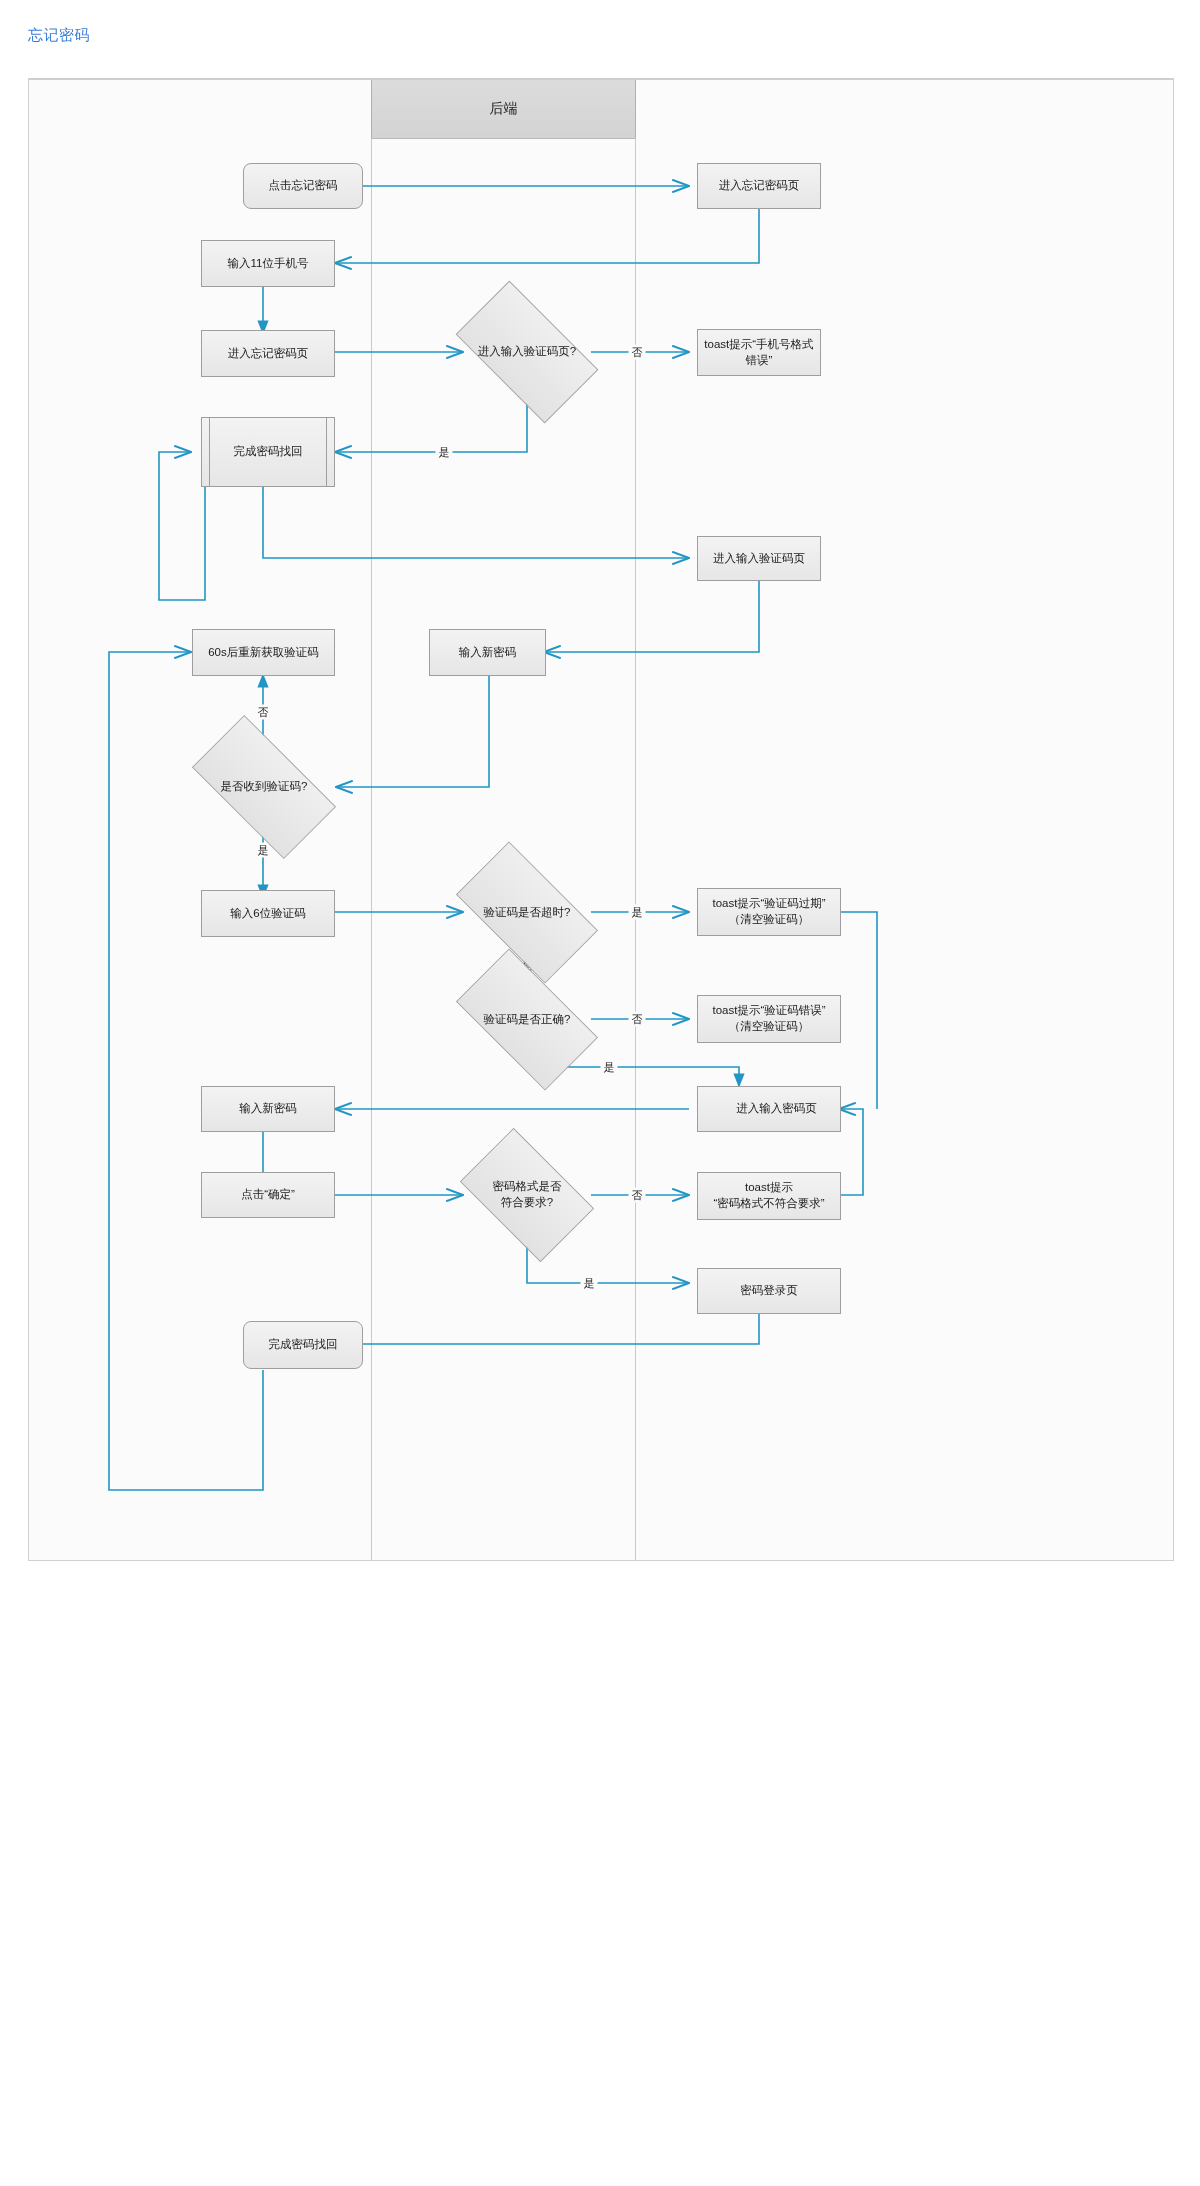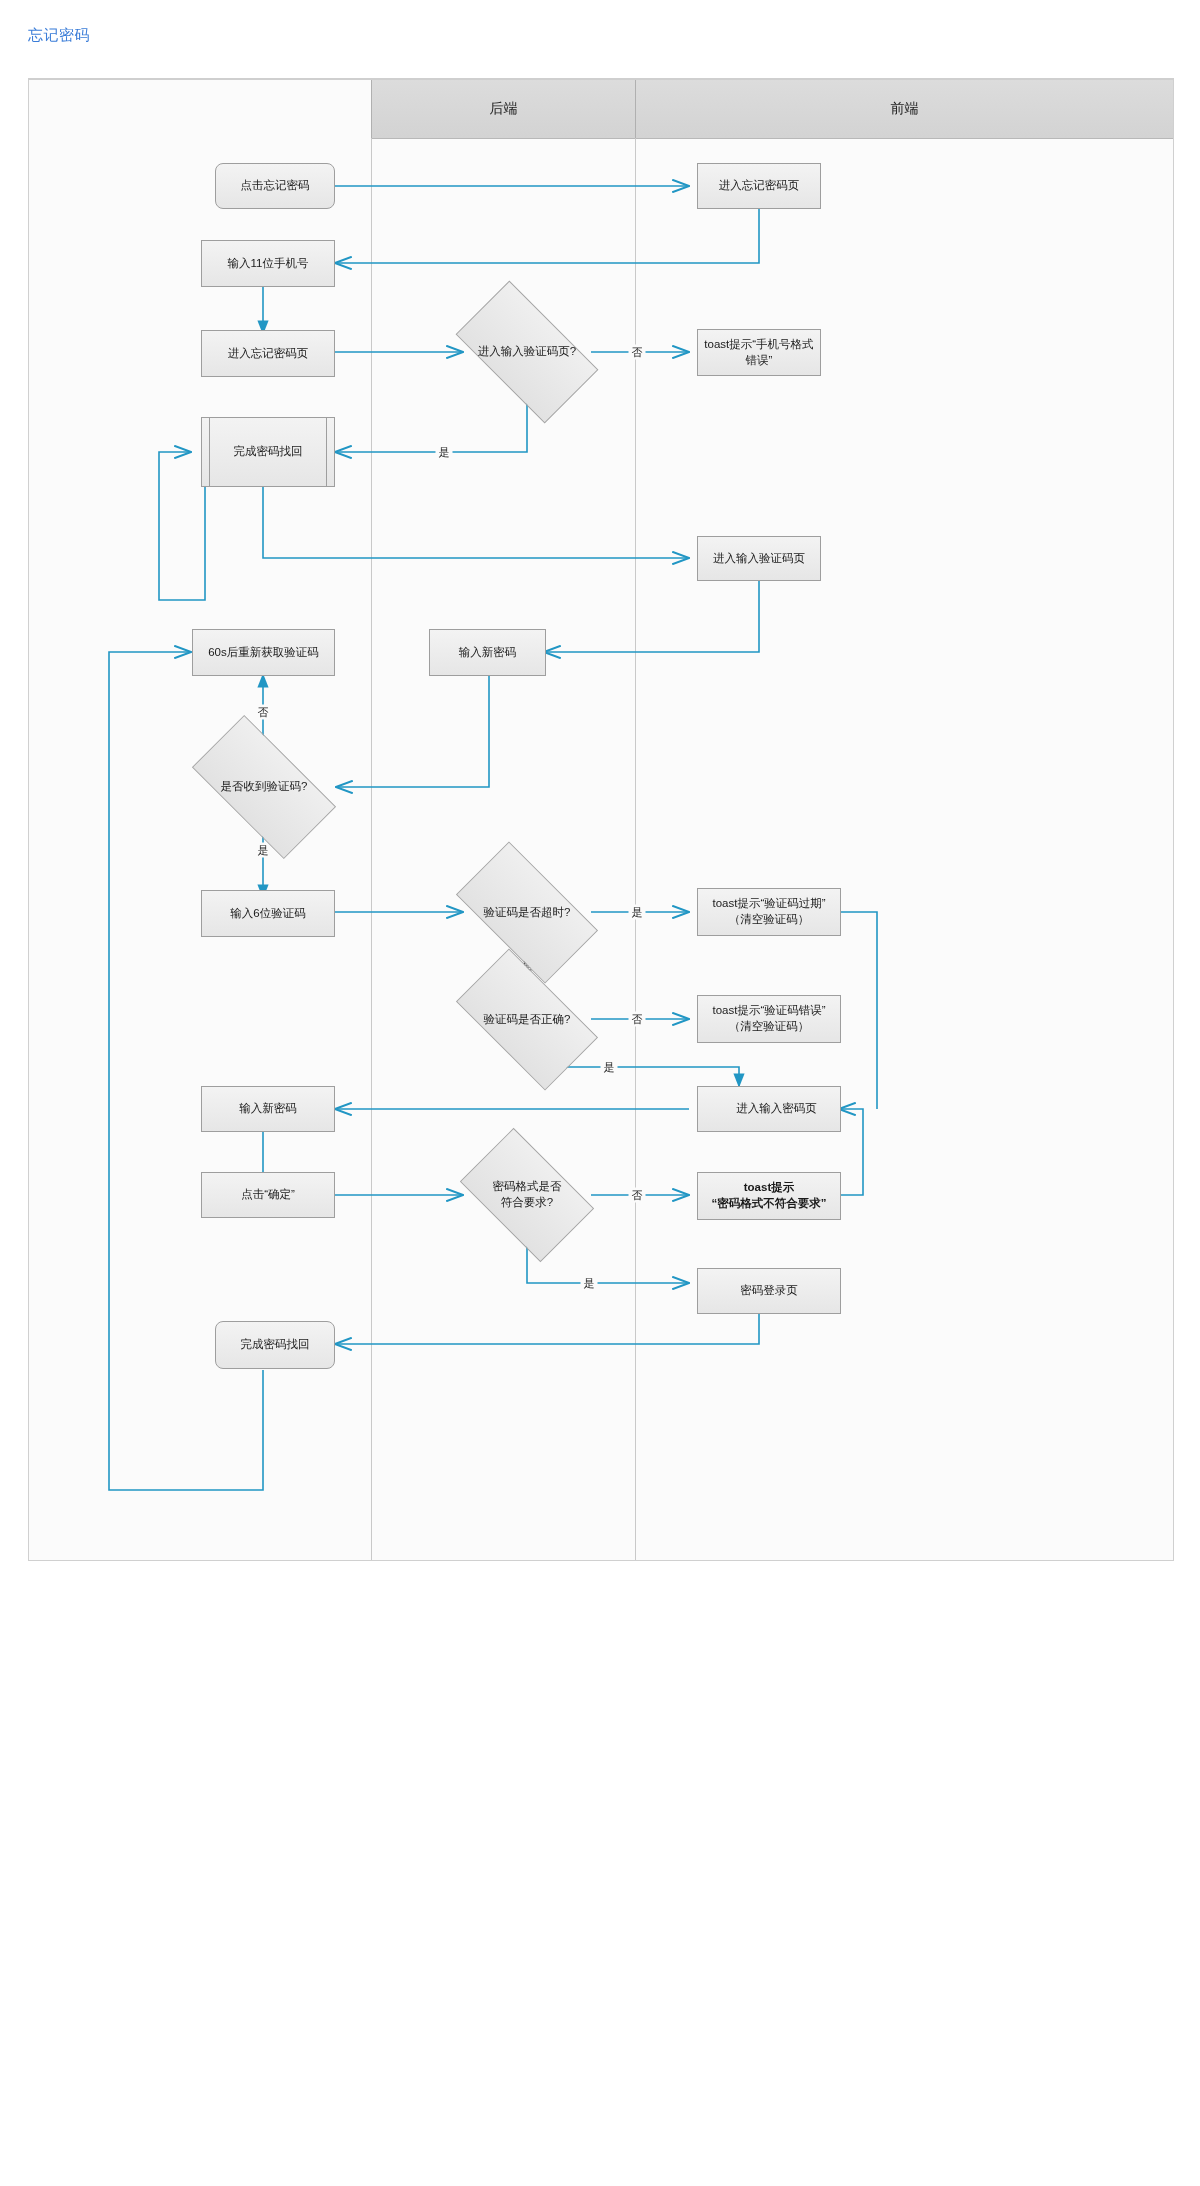--- a/index.html
+++ b/index.html
@@ -27,21 +27,21 @@
 
   
   .node{
     position:absolute;box-sizing:border-box;
     background:linear-gradient(180deg,#f3f3f3 0%,#e6e6e6 100%);
     border:1px solid #9e9e9e;
     display:flex;align-items:center;justify-content:center;
     text-align:center;font-size:11.5px;color:#1a1a1a;line-height:1.35;
     padding:2px 4px;
   }
-  .node.round{border-radius:8px;}
+  .node.round{border-radius:8px;margin-left:28px;}
   .node.sub::before,.node.sub::after{
     content:"";position:absolute;top:0;bottom:0;width:1px;background:#9e9e9e;
   }
   .node.sub::before{left:7px;}
   .node.sub::after{right:7px;}
   .diamond{
     position:absolute;box-sizing:border-box;
   }
   .diamond .dshape{
     position:absolute;inset:0;
@@ -68,23 +68,20 @@
 
 <div id="page-title">忘记密码</div>
 
 <div id="chart">
 
   <div class="lane-hsep" style="left:342px;"></div>
   <div class="lane-header" style="left:343px;width:263px;">
     <span>后端</span>
   </div>
   <div class="lane-hsep" style="left:606px;"></div>
-  <div class="lane-header" style="left:607px;width:537px;">
-    <span>前端</span>
-  </div>
 
   <div class="lane-sep" style="left:342px;top:58px;"></div>
   <div class="lane-sep" style="left:606px;top:58px;"></div>
 
   <svg id="edges" viewBox="0 0 1144 1480" preserveAspectRatio="none">
     <defs>
       <marker id="ah" markerWidth="9" markerHeight="7" refX="8.5" refY="3.5" orient="auto">
         <path d="M0,0 L9,3.5 L0,7 z" fill="#2196c4"></path>
       </marker>
       <marker id="ah2" markerWidth="11" markerHeight="9" refX="10.5" refY="4.5" orient="auto">
@@ -239,21 +236,21 @@
   <div class="node" style="left:172px;top:1092px;width:134px;height:46px;">
     <span>点击“确定”</span>
   </div>
 
   <div class="diamond wide" style="left:441px;top:1077px;width:114px;height:76px;">
     <div class="dshape"></div>
     <div class="dlabel" style="white-space:pre-line;">密码格式是否
 符合要求?</div>
   </div>
 
-  <div class="node" style="left:668px;top:1092px;width:144px;height:48px;white-space:pre-line;font-weight:bold;">
+  <div class="node" style="left:668px;top:1092px;width:144px;height:48px;white-space:pre-line;">
     <span>toast提示
 “密码格式不符合要求”</span>
   </div>
 
   <div class="node" style="left:668px;top:1180px;width:144px;height:46px;margin-top:8px;">
     <span>密码登录页</span>
   </div>
 
   <div class="node round" style="left:186px;top:1241px;width:120px;height:48px;">
     <span>完成密码找回</span>

